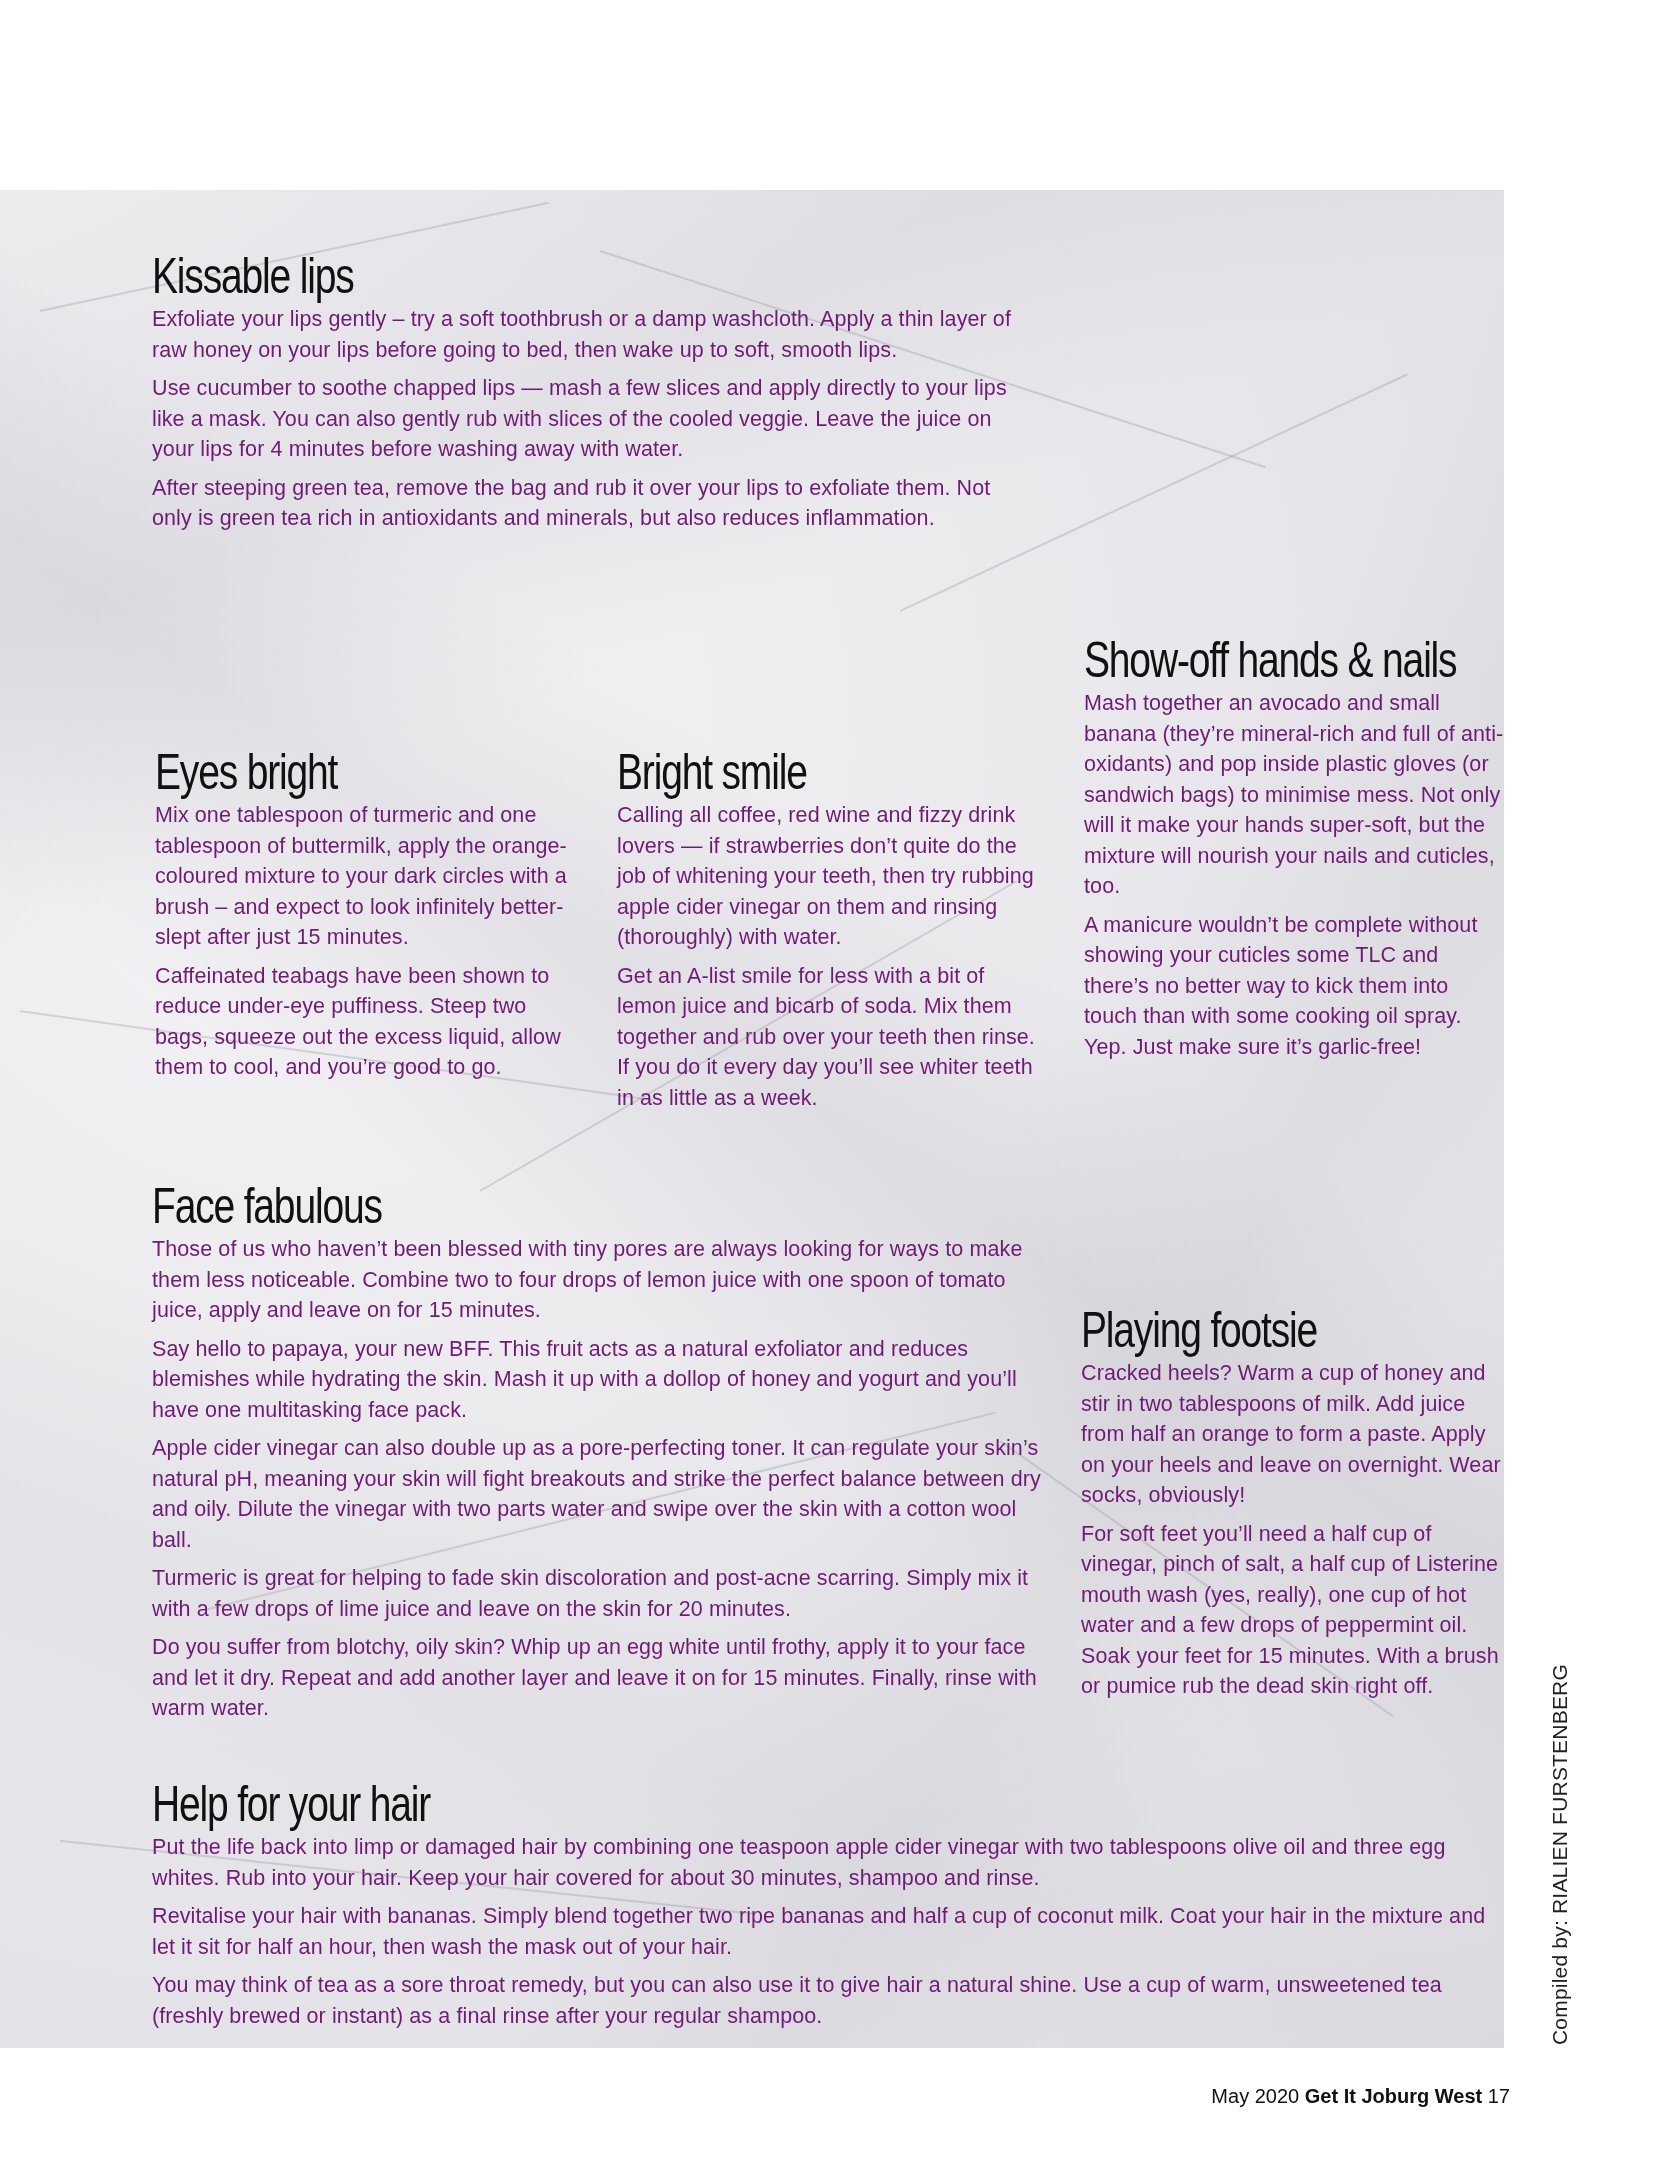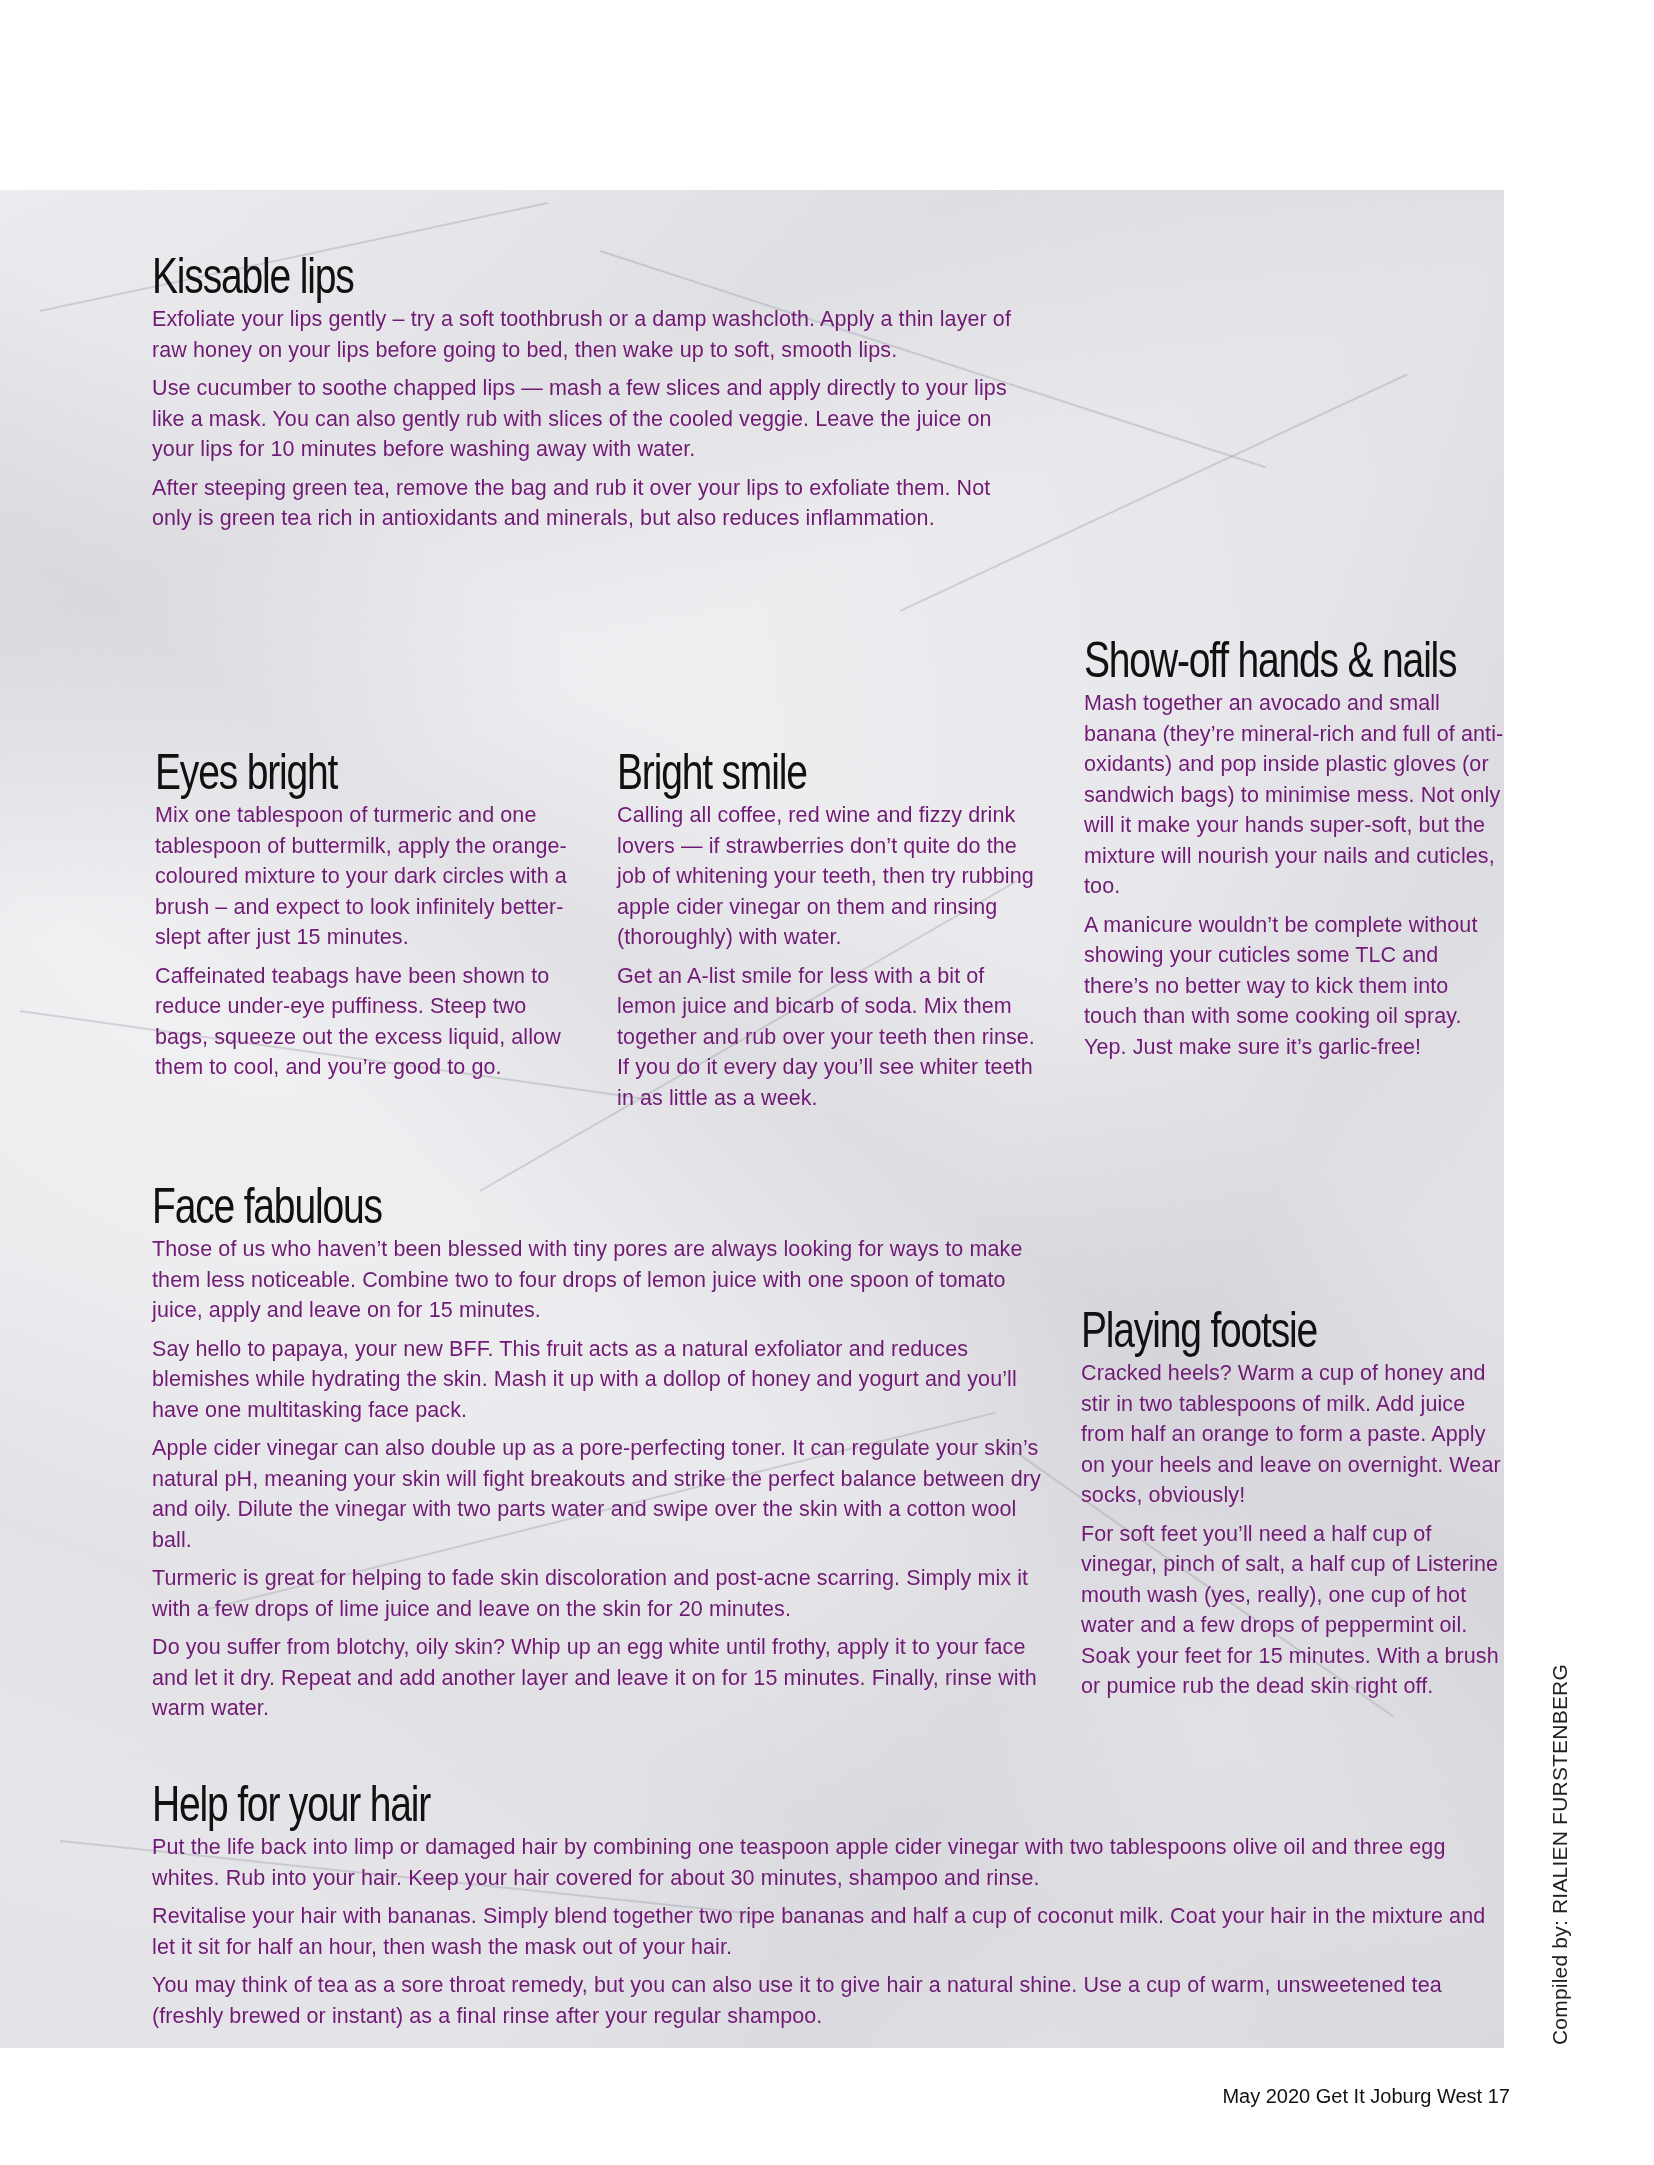--- a/index.html
+++ b/index.html
@@ -38,21 +38,21 @@
     font-size: 21.5px;
     line-height: 30.5px;
     color: #701a75;
     letter-spacing: 0.1px;
   }
   .footer {
     position: absolute; top: 2085px; right: 144px;
     font-family: "Liberation Sans Narrow", "Liberation Sans", sans-serif;
     font-size: 20px; color: #111; white-space: nowrap;
   }
-  .footer b { font-weight: normal; }
+  .footer b { font-weight: bold; }
   .credit {
     position: absolute; left: 1548px; top: 2045px;
     transform: rotate(-90deg); transform-origin: left top;
     font-size: 21px; color: #222; white-space: nowrap; letter-spacing: 0.2px;
   }
 </style>
 </head>
 <body>
 
 <div class="marble">
@@ -62,21 +62,21 @@
   <div class="vein" style="left:20px;top:820px;width:640px;transform:rotate(8deg);"></div>
   <div class="vein" style="left:480px;top:1000px;width:620px;transform:rotate(-30deg);"></div>
   <div class="vein" style="left:200px;top:1420px;width:820px;transform:rotate(-14deg);"></div>
   <div class="vein" style="left:1000px;top:1250px;width:480px;transform:rotate(35deg);"></div>
   <div class="vein" style="left:60px;top:1650px;width:700px;transform:rotate(6deg);"></div>
 </div>
 
 <section class="section" style="left:152px;top:248px;width:880px;">
   <h2 class="heading">Kissable lips</h2>
   <p class="para">Exfoliate your lips gently – try a soft toothbrush or a damp washcloth. Apply a thin layer of raw honey on your lips before going to bed, then wake up to soft, smooth lips.</p>
-  <p class="para">Use cucumber to soothe chapped lips — mash a few slices and apply directly to your lips like a mask. You can also gently rub with slices of the cooled veggie. Leave the juice on your lips for 10 minutes before washing away with water.</p>
+  <p class="para">Use cucumber to soothe chapped lips — mash a few slices and apply directly to your lips like a mask. You can also gently rub with slices of the cooled veggie. Leave the juice on your lips for 4 minutes before washing away with water.</p>
   <p class="para">After steeping green tea, remove the bag and rub it over your lips to exfoliate them. Not only is green tea rich in antioxidants and minerals, but also reduces inflammation.</p>
 </section>
 
 <section class="section" style="left:155px;top:744px;width:420px;">
   <h2 class="heading">Eyes bright</h2>
   <p class="para">Mix one tablespoon of turmeric and one tablespoon of buttermilk, apply the orange-coloured mixture to your dark circles with a brush – and expect to look infinitely better-slept after just 15 minutes.</p>
   <p class="para">Caffeinated teabags have been shown to reduce under-eye puffiness. Steep two bags, squeeze out the excess liquid, allow them to cool, and you’re good to go.</p>
 </section>
 
 <section class="section" style="left:617px;top:744px;width:425px;">

